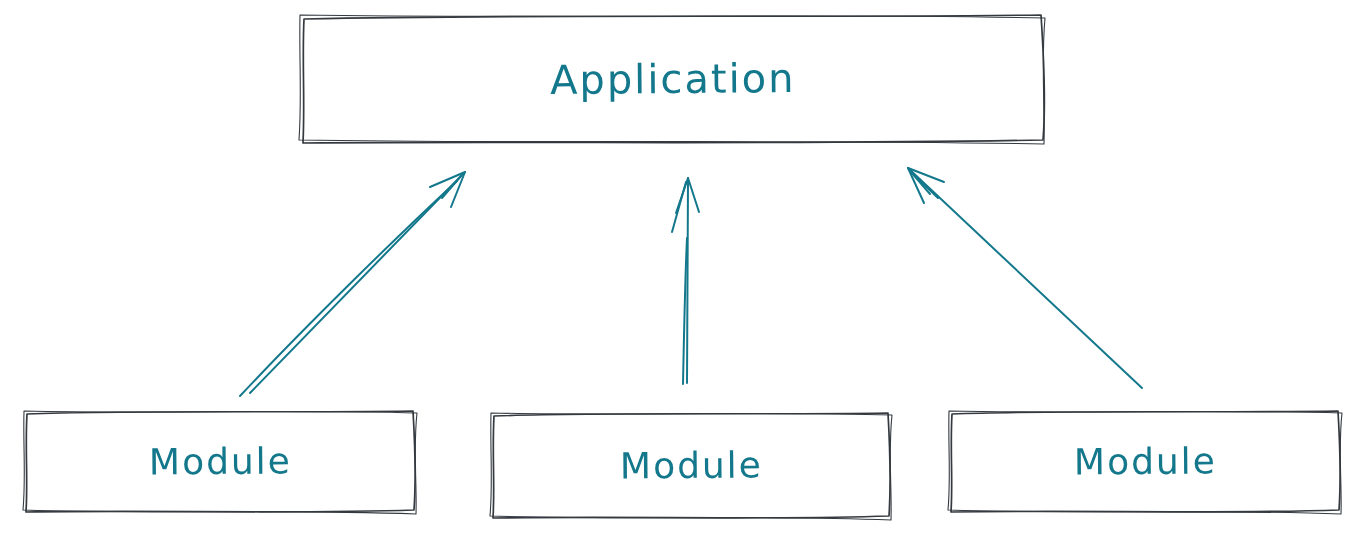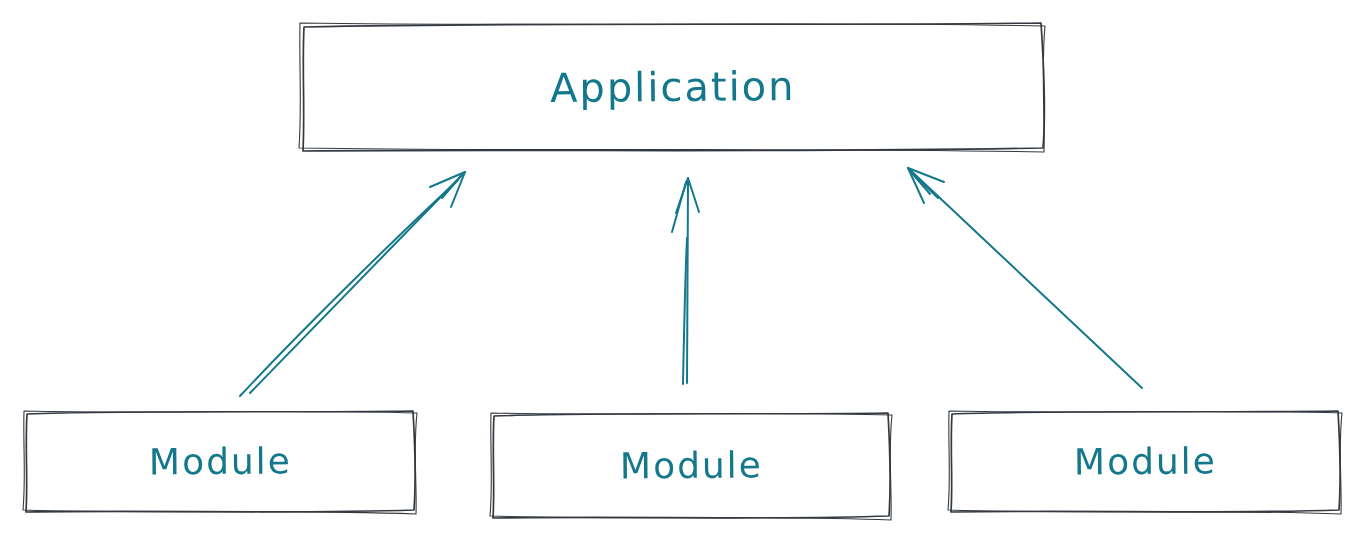--- a/index.html
+++ b/index.html
@@ -53,21 +53,21 @@
   }
   .node .frame path.p1 { stroke-width: 1.7; }
   .node .frame path.p2 { stroke-width: 1.1; }
   .label {
     position: relative;
     color: var(--accent);
     letter-spacing: 2px;
     transform: rotate(-0.5deg);
     white-space: nowrap;
   }
-  .node-application { left: 295px; top: 16px;  width: 755px; height: 141px; }
+  .node-application { left: 295px; top: 8px;  width: 755px; height: 141px; }
   .node-module-1    { left: 20px;  top: 405px; width: 400px; height: 113px; }
   .node-module-2    { left: 487px; top: 407px; width: 408px; height: 117px; }
   .node-module-3    { left: 945px; top: 405px; width: 400px; height: 113px; }
   .node-application .label { font-size: 40px; }
   .node-module-1 .label,
   .node-module-2 .label,
   .node-module-3 .label { font-size: 36px; }
 </style>
 </head>
 <body>

